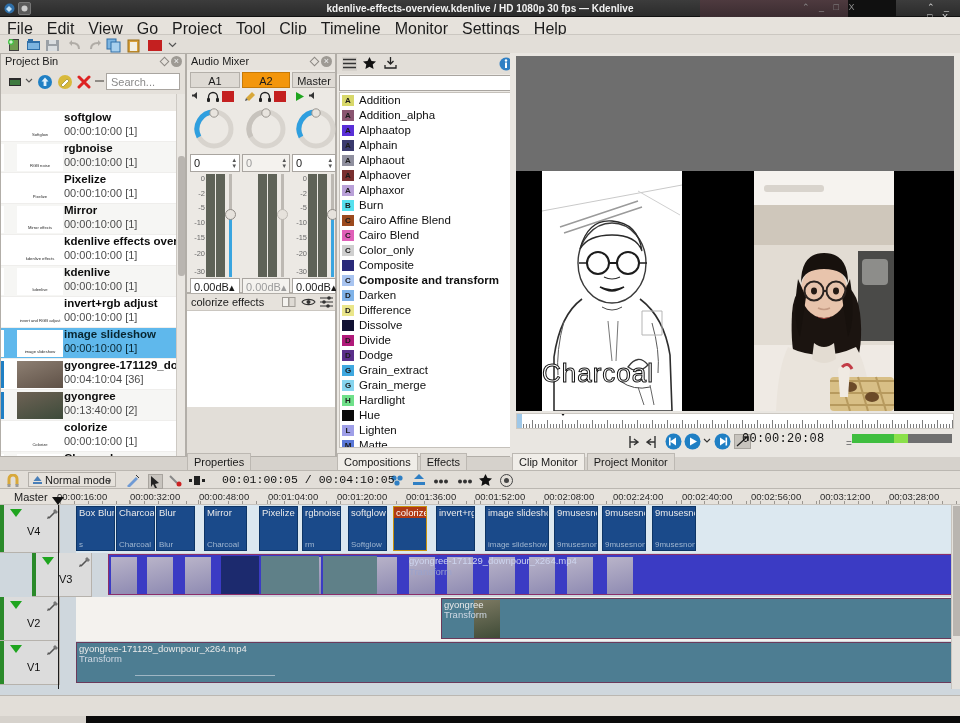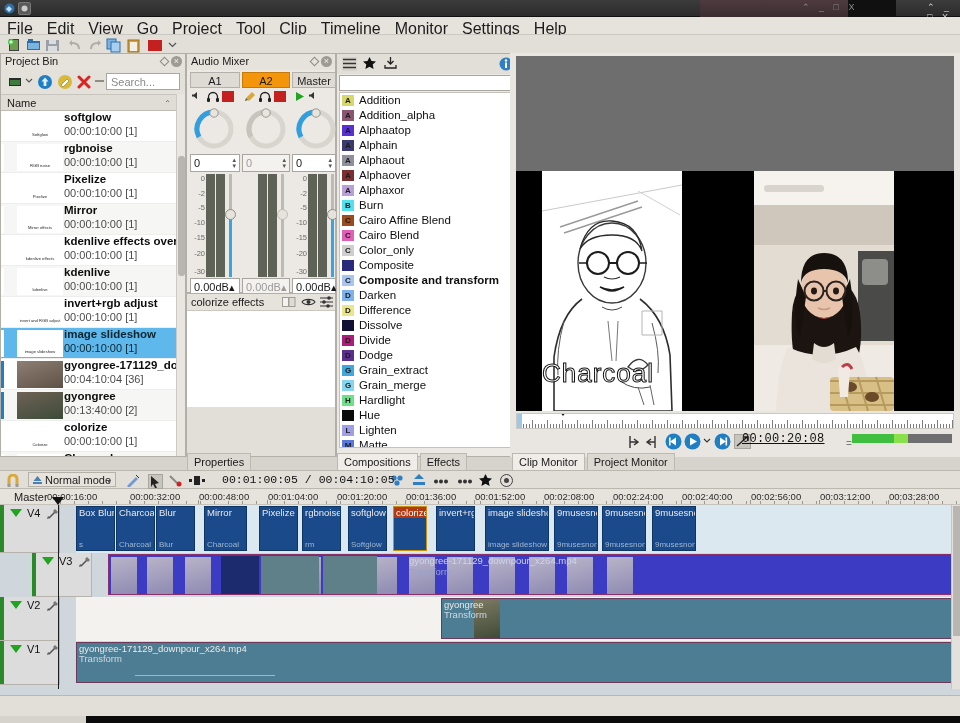--- a/index.html
+++ b/index.html
@@ -154,21 +154,21 @@
     font-size:26px; color:#fff; -webkit-text-stroke:1px #111;
     font-family:"Liberation Sans",sans-serif; letter-spacing:1px; }
   .mon-ruler { position:absolute; left:6px; top:360px; width:438px; height:16px;
     background:#fff; border:1px solid #ccc8c2; overflow:hidden; }
   .mon-ruler .tick { position:absolute; bottom:0; width:1px; background:#7d7d7d; }
   .mon-ruler .ph { position:absolute; left:40px; top:-6px; width:0; height:0;
     border-left:6px solid transparent; border-right:6px solid transparent;
     border-top:8px solid #111; }
   .mon-ctrl { position:absolute; left:6px; top:378px; width:438px; height:22px; }
   .mon-tc { position:absolute; left:232px; top:379px; font-family:"Liberation Mono",monospace;
-    font-size:12px; color:#111; letter-spacing:0.3px;text-decoration:underline; }
+    font-size:12px; color:#111; letter-spacing:0.3px; }
   .mon-lvl { position:absolute; left:342px; top:381px; width:100px; height:9px;
     background:#777; }
   .mon-lvl i { display:block; height:9px; }
 
   
   .tl-tool { position:absolute; left:0; top:470px; width:960px; height:19px;
     background:#e2ded8; border-top:1px solid #bbb7b1; border-bottom:1px solid #bbb7b1;}
   .tl-mode { position:absolute; left:28px; top:472px; width:88px; height:15px;
     background:#e6e2dc; border:1px solid #b4b0aa; font-size:11px; padding:1px 0 0 16px;}
   .tl-mode .cv { position:absolute; right:4px; top:5px; font-size:7px; color:#555; }
@@ -184,21 +184,21 @@
   .tl-ruler .tk { position:absolute; bottom:0; width:1px; height:4px; background:#9a9690; }
   .tl-tracks { position:absolute; left:0; top:505px; width:960px; height:190px;
     background:#cfd7dd; }
   .trk { position:absolute; left:0; width:960px; }
   .trk-head { position:absolute; left:0; top:0; width:60px;
     background:#dcdcdc; border-right:1px solid #b6b2ac; border-bottom:1px solid #b6b2ac;}
   .trk-head .grn { position:absolute; left:0; top:0; width:4px; height:100%; background:#2a8a2a;}
   .trk-head .exp { position:absolute; left:10px; top:4px; width:0; height:0;
     border-left:6px solid transparent; border-right:6px solid transparent;
     border-top:8px solid #1fa51f; }
-  .trk-head .nm { position:absolute; left:27px; top:2px; font-size:11px; color:#111;}
+  .trk-head .nm { position:absolute; left:27px; top:20px; font-size:11px; color:#111;}
   .trk-body { position:absolute; left:76px; top:0; right:0; }
   .clip { position:absolute; top:1px; background:#1a4a8a; border:1px solid #0d3566;
     overflow:hidden; }
   .clip .cn { position:absolute; left:2px; top:0px; font-size:9.5px; color:#eaeaea;
     white-space:nowrap; }
   .clip .cn2 { position:absolute; left:2px; bottom:1px; font-size:8px; color:#9fb6d0;
     white-space:nowrap; }
   .clip.sel { border:1px solid #c8920f; }
   .clip.sel .hdr { position:absolute; left:0; top:0; right:0; height:11px;
     background:#b03a14; }
@@ -227,20 +227,21 @@
       <svg width="13" height="13" viewBox="0 0 13 13">
           <circle cx="6.5" cy="6.5" r="5" fill="#2f6fa8"></circle>
           <path d="M3 7l3-3 3 3-3 3z" fill="#bfe0f5"></path>
         </svg>
     </div>
     <div class="tb-ico2">
       <svg width="11" height="11" viewBox="0 0 11 11">
           <circle cx="5.5" cy="5.5" r="3" fill="#cccccc"></circle>
         </svg>
     </div>
+    <div class="tb-title">kdenlive-effects-overview.kdenlive / HD 1080p 30 fps — Kdenlive</div>
     <div class="tb-btns inner">
       <span>⌃</span>
       <span>_</span>
       <span>□</span>
       <span>X</span>
     </div>
     <div class="tb-btns outer">
       <span>⌃</span>
       <span>_</span>
       <span>□</span>
@@ -357,24 +358,20 @@
             <path d="M2 2l10 10M12 2L2 12" stroke="#dd2222" stroke-width="3" stroke-linecap="round"></path>
           </svg>
       </span>
       <span style="position:absolute;left:94px;top:9px">
         <svg width="9" height="4" viewBox="0 0 9 4">
             <rect y="1" width="9" height="2" fill="#8f8b86"></rect>
           </svg>
       </span>
     </div>
     <div class="search">Search...</div>
-    <div class="bin-hdr">
-      <span>Name</span>
-      <span class="asc">⌃</span>
-    </div>
     <div class="bin-list" id="bin-list">
         <div class="bin-row">
           <div class="bin-mark" style="background: rgb(255, 255, 255);"></div>
           <div class="bin-thumb">
             <div class="lbl">Softglow</div>
           </div>
           <div class="bin-name">softglow</div>
           <div class="bin-dur">00:00:10:00 [1]</div>
         </div>
         <div class="bin-row alt">
@@ -1034,21 +1031,21 @@
     <span class="cv">▾</span>
   </div>
   <div class="tl-tc">
     <span>00:01:00:05</span>
     <span>/</span>
     <span>00:04:10:05</span>
   </div>
 
   <div class="tl-ruler" id="tl-ruler">
     <span class="tl-master">Master</span>
-  <span class="lab" style="left: 47px;">00:00:16:00</span>
+  <span class="lab" style="left: 57px;">00:00:16:00</span>
       <span class="tk" style="left: 60px;"></span>
       <span class="lab" style="left: 130px;">00:00:32:00</span>
       <span class="tk" style="left: 129px;"></span>
       <span class="lab" style="left: 199px;">00:00:48:00</span>
       <span class="tk" style="left: 198px;"></span>
       <span class="lab" style="left: 268px;">00:01:04:00</span>
       <span class="tk" style="left: 267px;"></span>
       <span class="lab" style="left: 337px;">00:01:20:00</span>
       <span class="tk" style="left: 336px;"></span>
       <span class="lab" style="left: 406px;">00:01:36:00</span>

